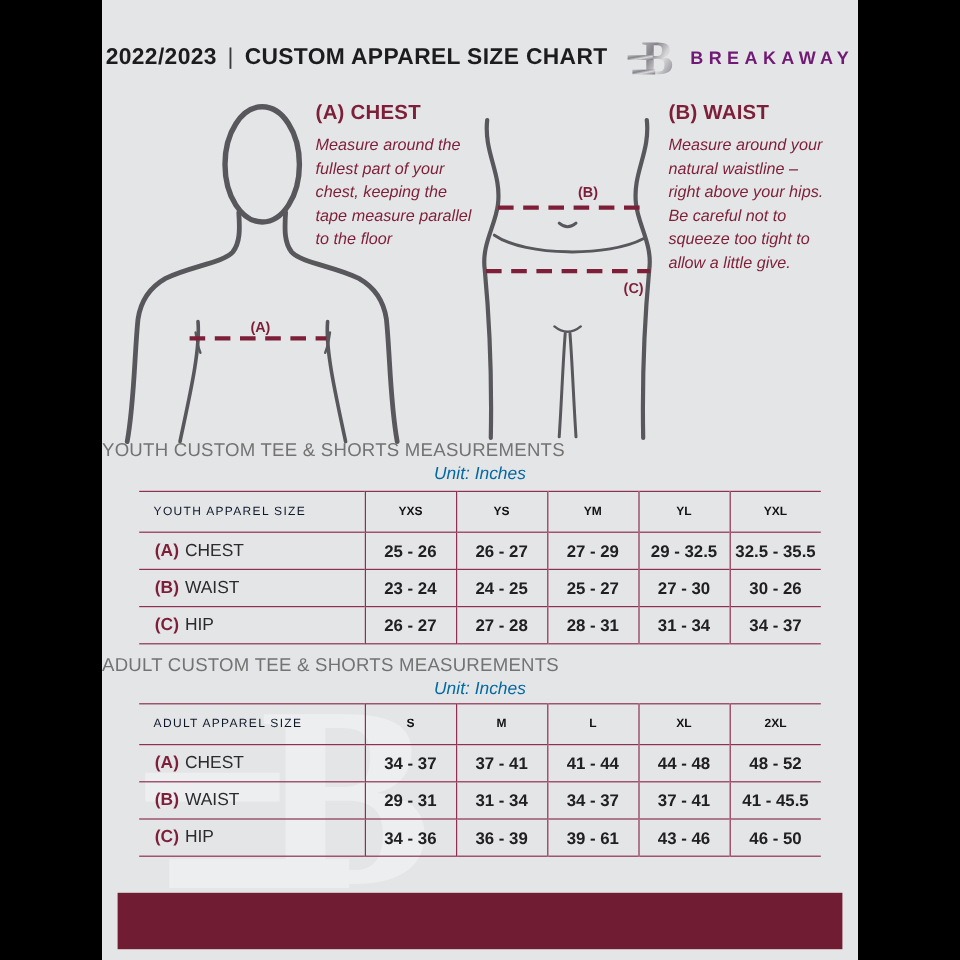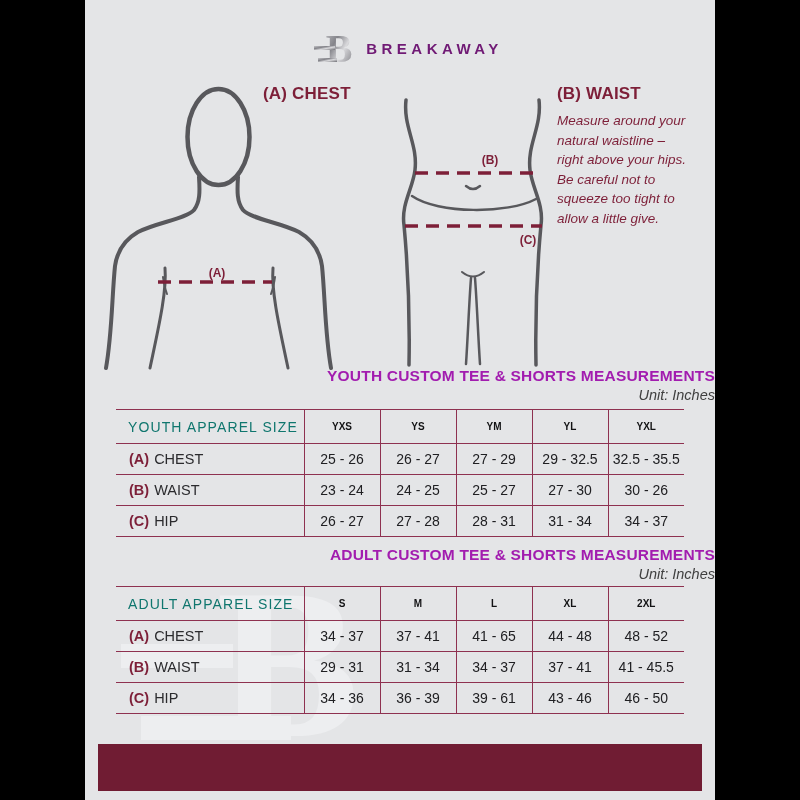--- a/index.html
+++ b/index.html
@@ -32,57 +32,58 @@
   .g-head{font-weight:bold;font-size:17px;color:var(--accent,#7d1f38);letter-spacing:.2px;}
   .g-body{
     margin-top:7px;font-style:italic;font-size:13.5px;line-height:19.5px;
     color:var(--accent,#7d1f38);white-space:pre-line;
   }
   .fig{position:absolute;z-index:0;}
   .fig1{left:15px;top:80px;}
   .fig2{left:305px;top:82px;}
   
   .sec-title{
-    position:absolute;left:0;width:100%;text-align:right;z-index:1;
-    font-weight:bold;font-size:15.5px;letter-spacing:.2px;color:#a21caf;
+    position:absolute;left:0;width:100%;text-align:left;z-index:1;
+    font-weight:normal;font-size:15.5px;letter-spacing:.2px;color:#737373;
   }
   .sec-unit{
-    position:absolute;left:0;width:100%;text-align:right;z-index:1;
-    font-style:italic;font-size:14.5px;color:#404040;
+    position:absolute;left:0;width:100%;text-align:center;z-index:1;
+    font-style:italic;font-size:14.5px;color:#0369a1;
   }
   .youth-title{top:367px;} .youth-unit{top:387px;}
   .adult-title{top:546px;} .adult-unit{top:566px;}
   
   .tbl-wrap{position:absolute;left:31px;width:568px;z-index:2;}
   .youth-tbl{top:409px;} .adult-tbl{top:586px;}
   table{width:568px;border-collapse:collapse;table-layout:fixed;}
   col.label-col{width:188px;} col.size-col{width:76px;}
   tr{border-top:1.5px solid var(--table-border,#8e3150);}
   tr.lastrow{border-bottom:1.5px solid var(--table-border,#8e3150);}
   th,td{height:30px;padding:0;}
   tr.head th{height:33px;}
   th.size,td.val{border-left:1.3px solid var(--table-border,#8e3150);text-align:center;}
-  th.label{font-weight:400;font-size:14px;letter-spacing:1.1px;color:#0f766e;text-align:left;padding-left:12px;}
+  th.label{font-weight:400;font-size:10px;letter-spacing:1.1px;color:#0f172a;text-align:left;padding-left:12px;}
   th.size{font-weight:bold;font-size:10px;color:#121214;}
   td.rowlabel{text-align:left;padding-left:13px;font-size:14.5px;color:#2b2b2e;}
   td.rowlabel .pfx{color:var(--accent,#7d1f38);font-weight:bold;margin-right:5px;}
-  td.val{font-size:14px;color:#202023;}
+  td.val{font-size:14px;color:#202023;font-weight:bold;}
   
   .watermark{position:absolute;left:28px;top:548px;z-index:1;}
   .bottom-bar{
     position:absolute;left:13px;top:744px;width:604px;height:47px;z-index:3;
     background:var(--bar,#701c33);
   }
 </style>
 </head>
 <body>
 
 <div class="doc">
 
   <div class="hdr">
+    <span class="hdr-title"><span>2022/2023</span><span class="divider">|</span><span>CUSTOM APPAREL SIZE CHART</span></span>
     <svg class="logo" width="44" height="44" viewBox="0 0 44 44">
       <defs>
         <linearGradient id="metal" x1="0" y1="0" x2="1" y2="1">
           <stop offset="0" stop-color="#c4c4c8"></stop>
           <stop offset="0.35" stop-color="#84848a"></stop>
           <stop offset="0.6" stop-color="#d9d9dc"></stop>
           <stop offset="1" stop-color="#6f6f75"></stop>
         </linearGradient>
       </defs>
       <text x="26" y="36" font-family="Liberation Serif, serif" font-size="40" font-weight="bold" text-anchor="middle" fill="url(#metal)">B</text>
@@ -101,20 +102,25 @@
       <path d="M63,197 C64,204 65,209 67,214" stroke-width="2"></path>
       <path d="M173,188 C171,212 180,250 188,288" stroke-width="3"></path>
       <path d="M175,197 C174,204 173,209 171,214" stroke-width="2"></path>
     </g>
     <line x1="58" y1="202" x2="172" y2="202" stroke="#7d1f38" stroke-width="3.5" stroke-dasharray="13,8"></line>
     <text x="117" y="197" text-anchor="middle" font-size="12" font-weight="bold" fill="#7d1f38">(A)</text>
   </svg>
 
   <div class="g-block chest-text">
     <div class="g-head">(A) CHEST</div>
+    <div class="g-body">Measure around the
+fullest part of your
+chest, keeping the
+tape measure parallel
+to the floor</div>
   </div>
 
   <svg class="fig fig2" width="165" height="285" viewBox="0 0 165 285" fill="none">
     <g stroke="#58585c" stroke-linecap="round" fill="none">
       <path d="M16,18 C13,45 28,62 25,88 C23,106 11,122 14,143 C17,175 20,230 19,283" stroke-width="3.5"></path>
       <path d="M149,18 C152,45 137,62 140,88 C142,106 154,122 151,143 C148,175 145,230 146,283" stroke-width="3.5"></path>
       <path d="M22,114 C48,132 118,132 146,117" stroke-width="2.5"></path>
       <path d="M76,104 q7,6 14,0" stroke-width="2.5"></path>
       <path d="M72,190 q11,9 22,0" stroke-width="2"></path>
       <path d="M81,196 C79,222 78,252 76,282" stroke-width="2.5"></path>
@@ -212,21 +218,21 @@
         <th class="size">S</th>
         <th class="size">M</th>
         <th class="size">L</th>
         <th class="size">XL</th>
         <th class="size">2XL</th>
       </tr>
       <tr>
         <td class="rowlabel"><span class="pfx">(A)</span><span>CHEST</span></td>
         <td class="val">34 - 37</td>
         <td class="val">37 - 41</td>
-        <td class="val">41 - 65</td>
+        <td class="val">41 - 44</td>
         <td class="val">44 - 48</td>
         <td class="val">48 - 52</td>
       </tr>
       <tr>
         <td class="rowlabel"><span class="pfx">(B)</span><span>WAIST</span></td>
         <td class="val">29 - 31</td>
         <td class="val">31 - 34</td>
         <td class="val">34 - 37</td>
         <td class="val">37 - 41</td>
         <td class="val">41 - 45.5</td>

